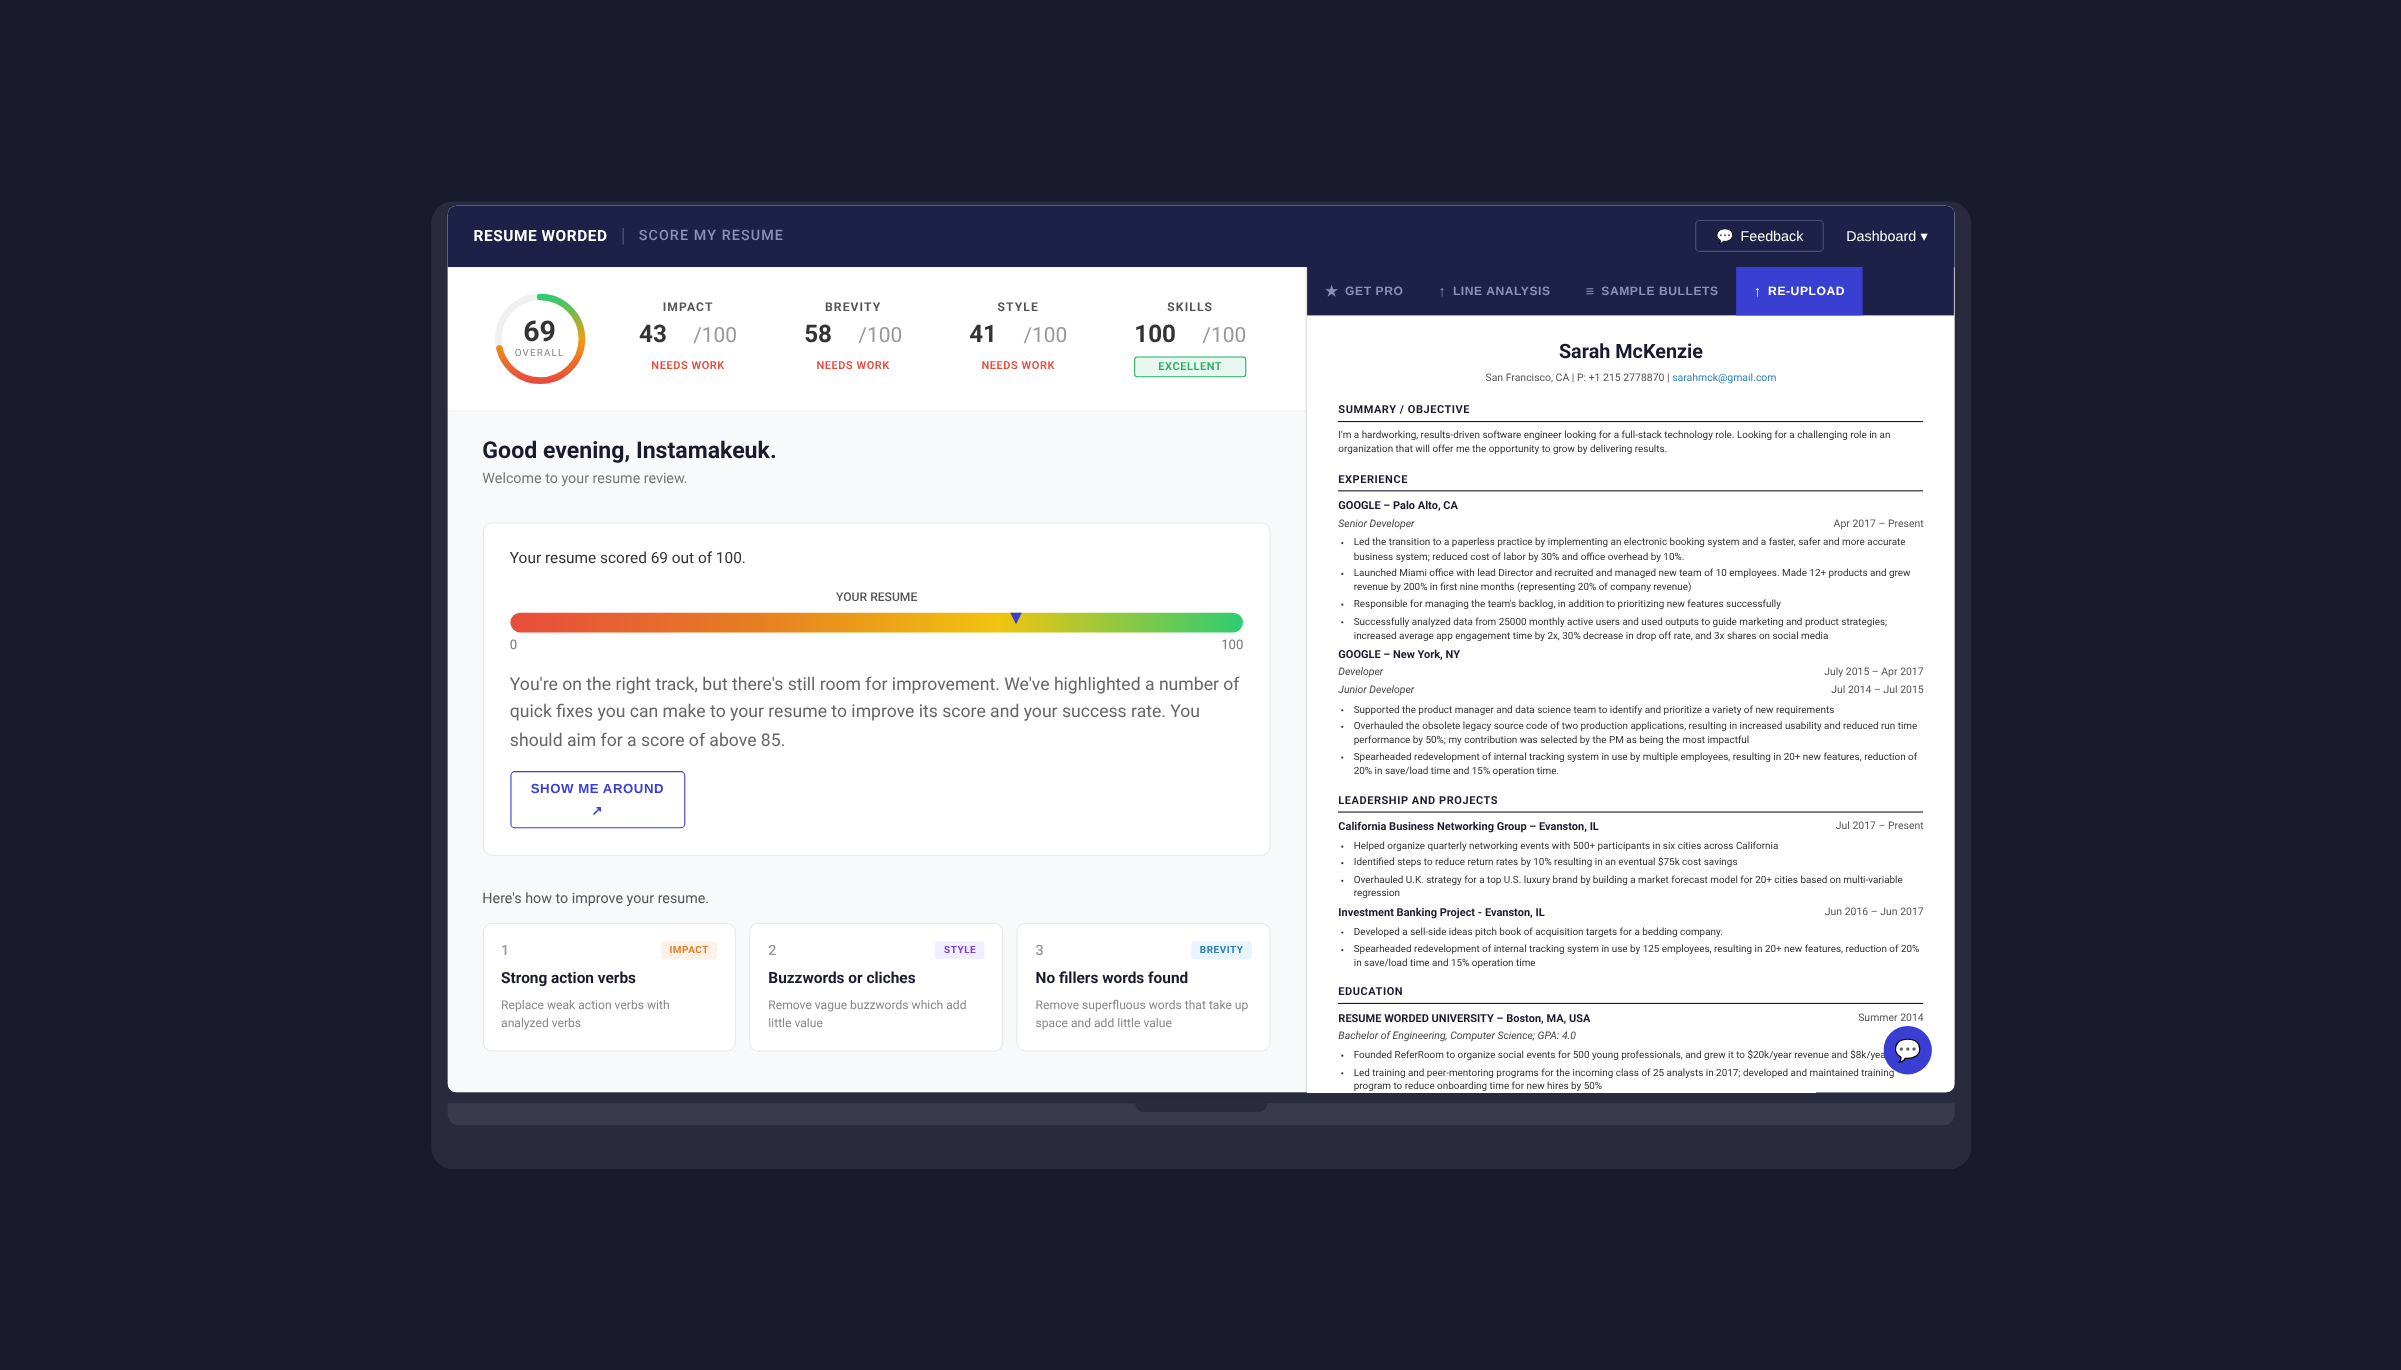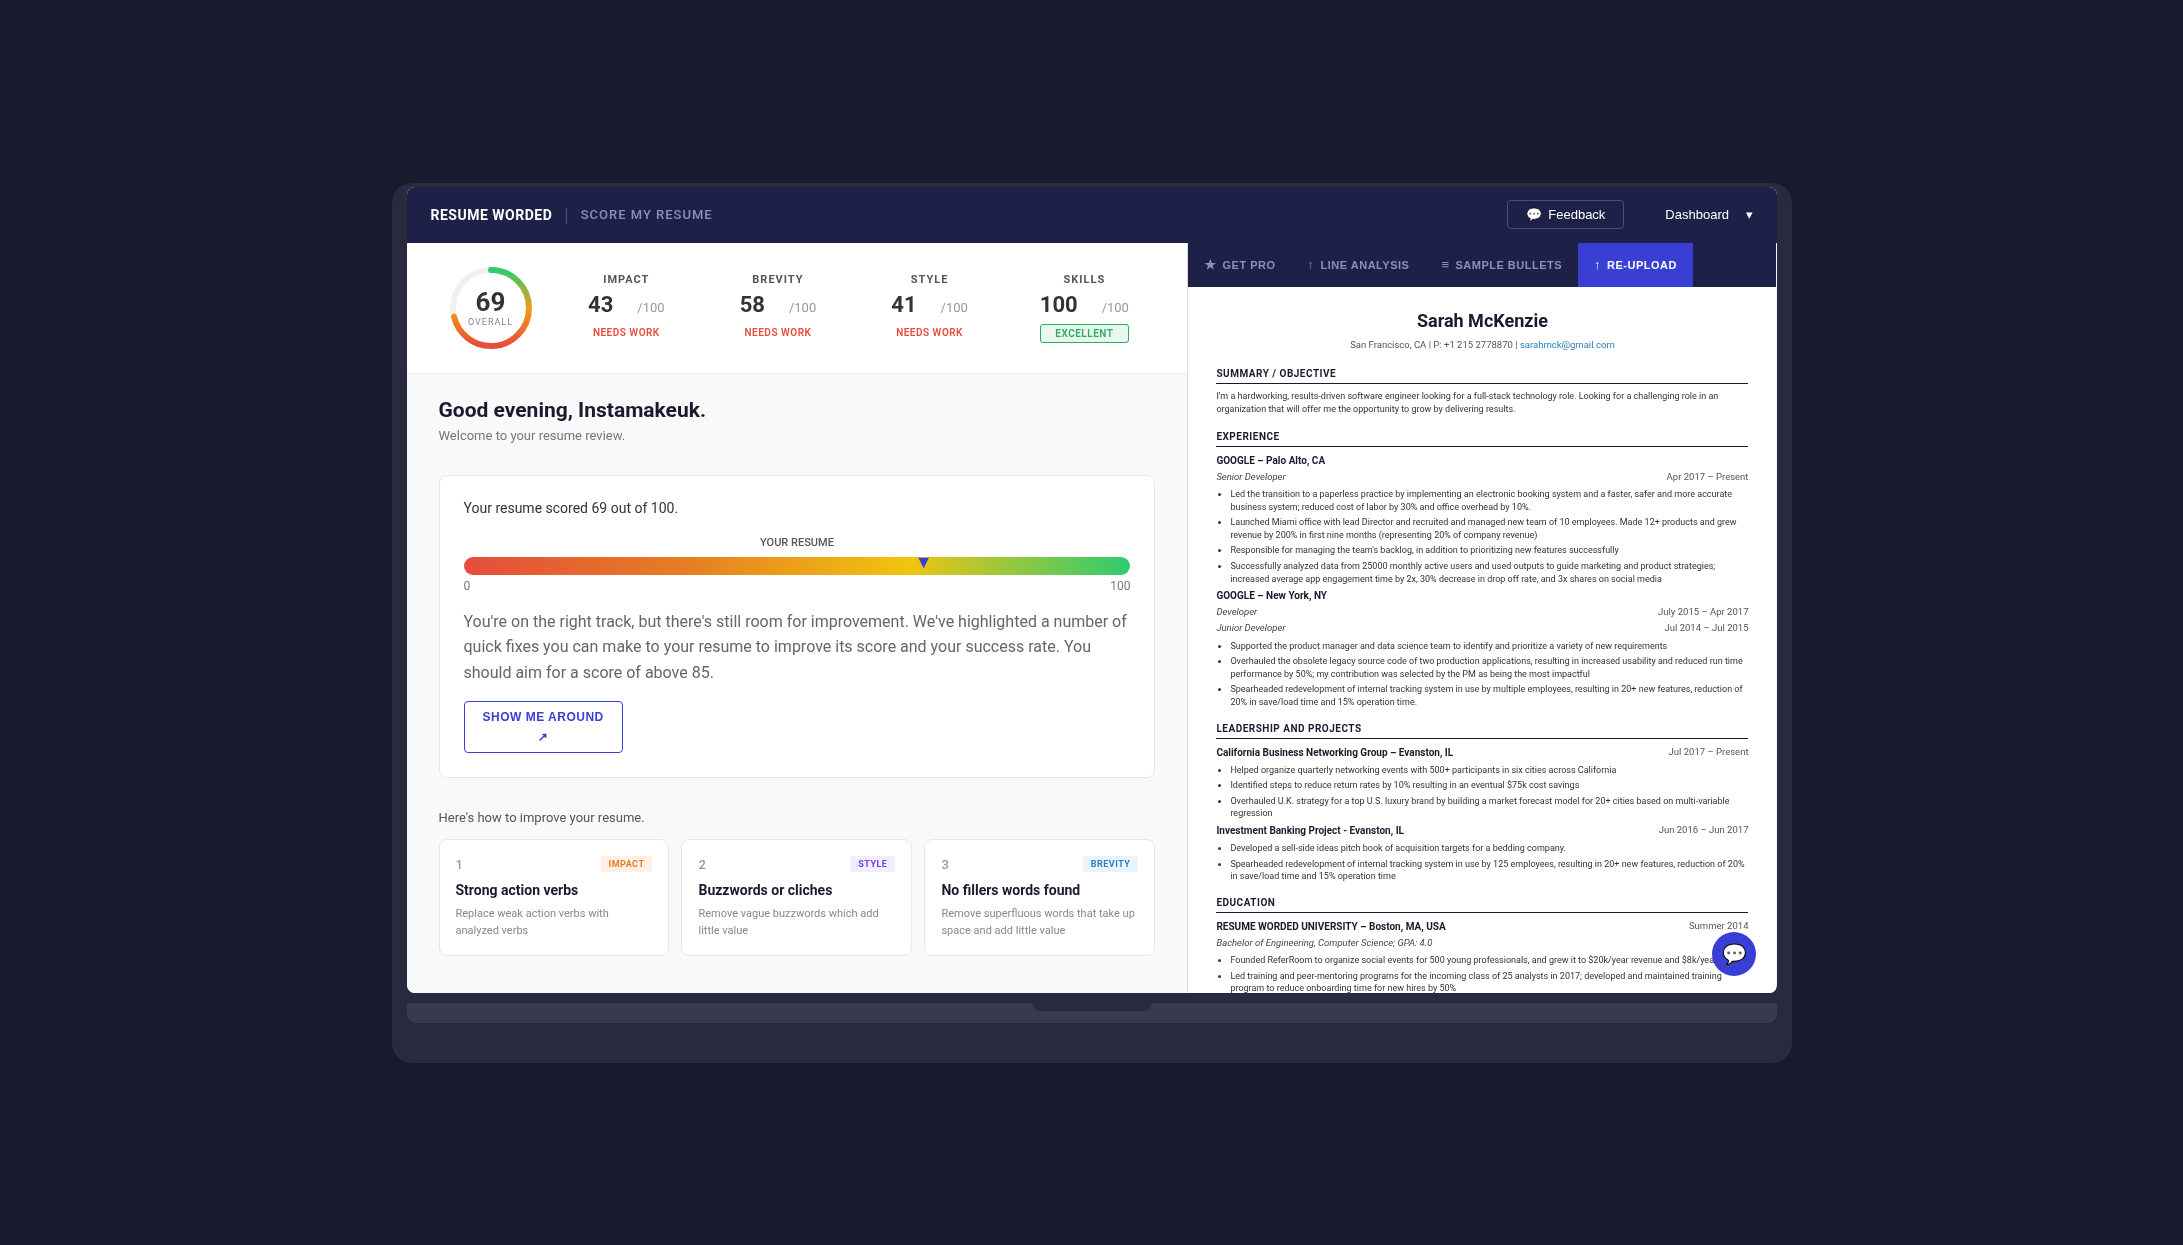--- a/index.html
+++ b/index.html
@@ -83,22 +83,21 @@
     }
 
     .dashboard-btn {
       background: transparent;
       border: none;
       color: white;
       font-size: 13px;
       cursor: pointer;
       display: flex;
       align-items: flex-start;
-      gap: 17px;
-      margin-left: 21px;
+      gap: 4px;
     }
 
     
     .main-content {
       display: flex;
       height: calc(100vh - 56px - 40px);
       max-height: 750px;
     }
 
     
@@ -195,21 +194,21 @@
     }
 
     .metric-score {
       font-size: 22px;
       font-weight: 700;
       color: #333;
       line-height: 1;
     }
 
     .metric-score span {
-      font-size: 13px;
+      font-size: 19px;
       font-weight: 400;
       color: #999;
       margin-left: 24px;
     }
 
     .metric-status {
       margin-top: 8px;
       font-size: 10px;
       font-weight: 600;
       letter-spacing: 0.5px;

